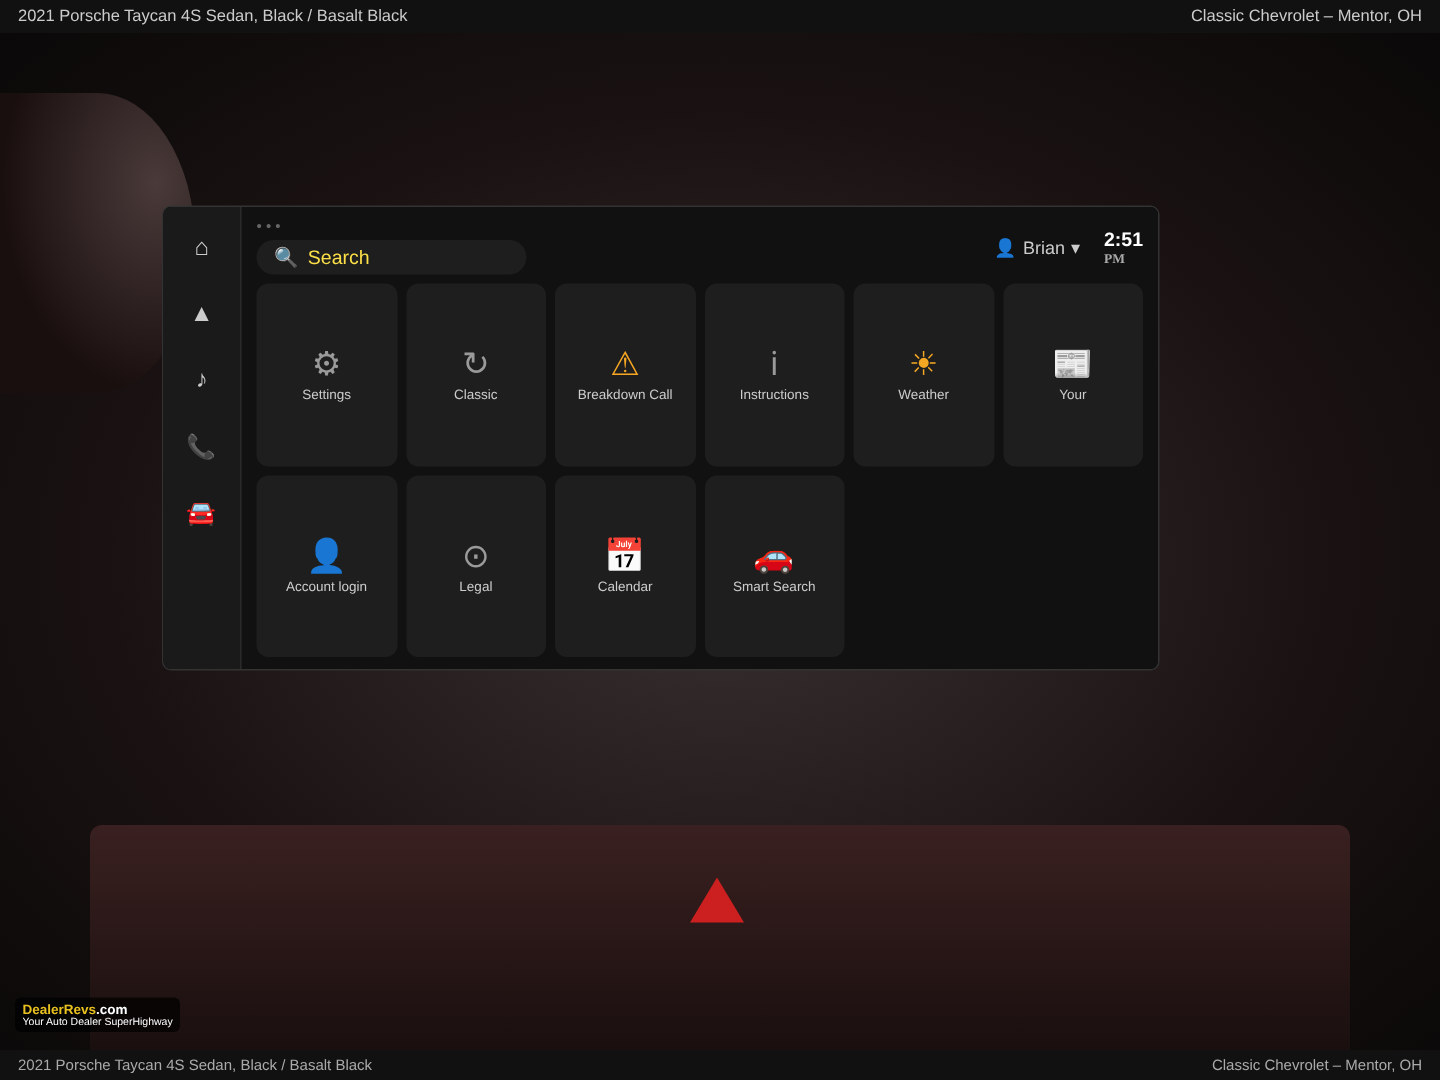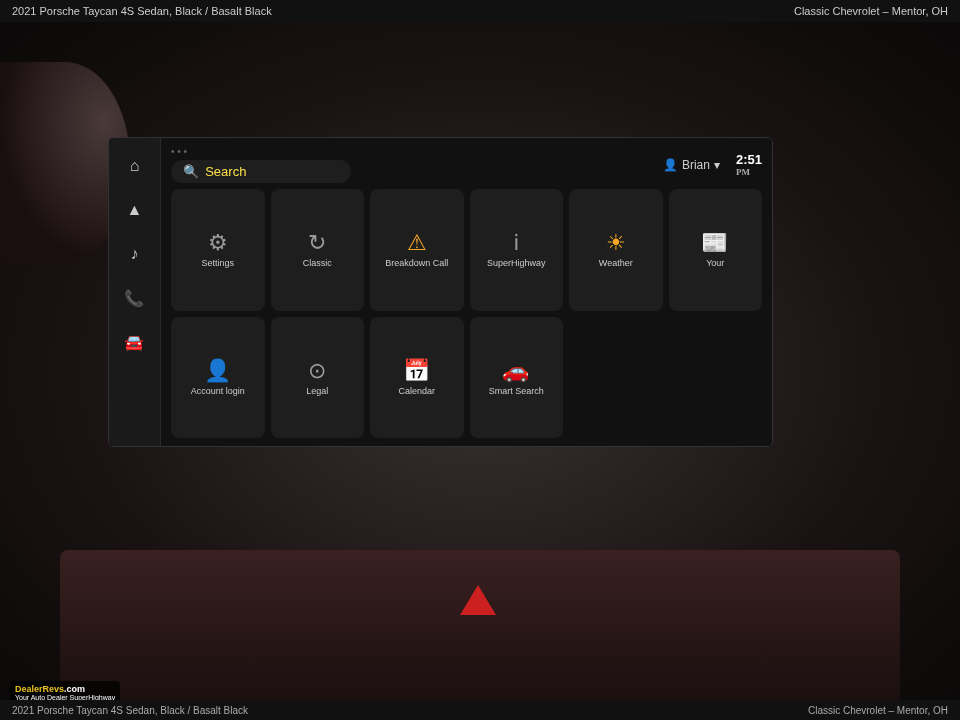--- a/index.html
+++ b/index.html
@@ -220,21 +220,21 @@
       padding: 0 12px;
       justify-content: space-between;
       position: absolute;
       bottom: 0;
     }
     .bottom-bar-text { color: #aaa; font-size: 10px; }
 
     
     .watermark {
       position: absolute;
-      bottom: 16px;
+      bottom: 32px;
       left: 10px;
       background: rgba(0,0,0,0.7);
       border-radius: 4px;
       padding: 3px 5px;
       display: flex;
       align-items: center;
       gap: 2px;
     }
     .watermark-text {
       color: #e8c020;
@@ -346,21 +346,21 @@
             <span class="app-label">Classic</span>
           </div>
 
           <div class="app-tile">
             <span class="app-icon icon-breakdown">⚠</span>
             <span class="app-label">Breakdown Call</span>
           </div>
 
           <div class="app-tile">
             <span class="app-icon icon-instructions">ℹ</span>
-            <span class="app-label">SuperHighway</span>
+            <span class="app-label">Instructions</span>
           </div>
 
           <div class="app-tile">
             <span class="app-icon icon-weather">☀</span>
             <span class="app-label">Weather</span>
           </div>
 
           <div class="app-tile">
             <span class="app-icon icon-news">📰</span>
             <span class="app-label">Your</span>

